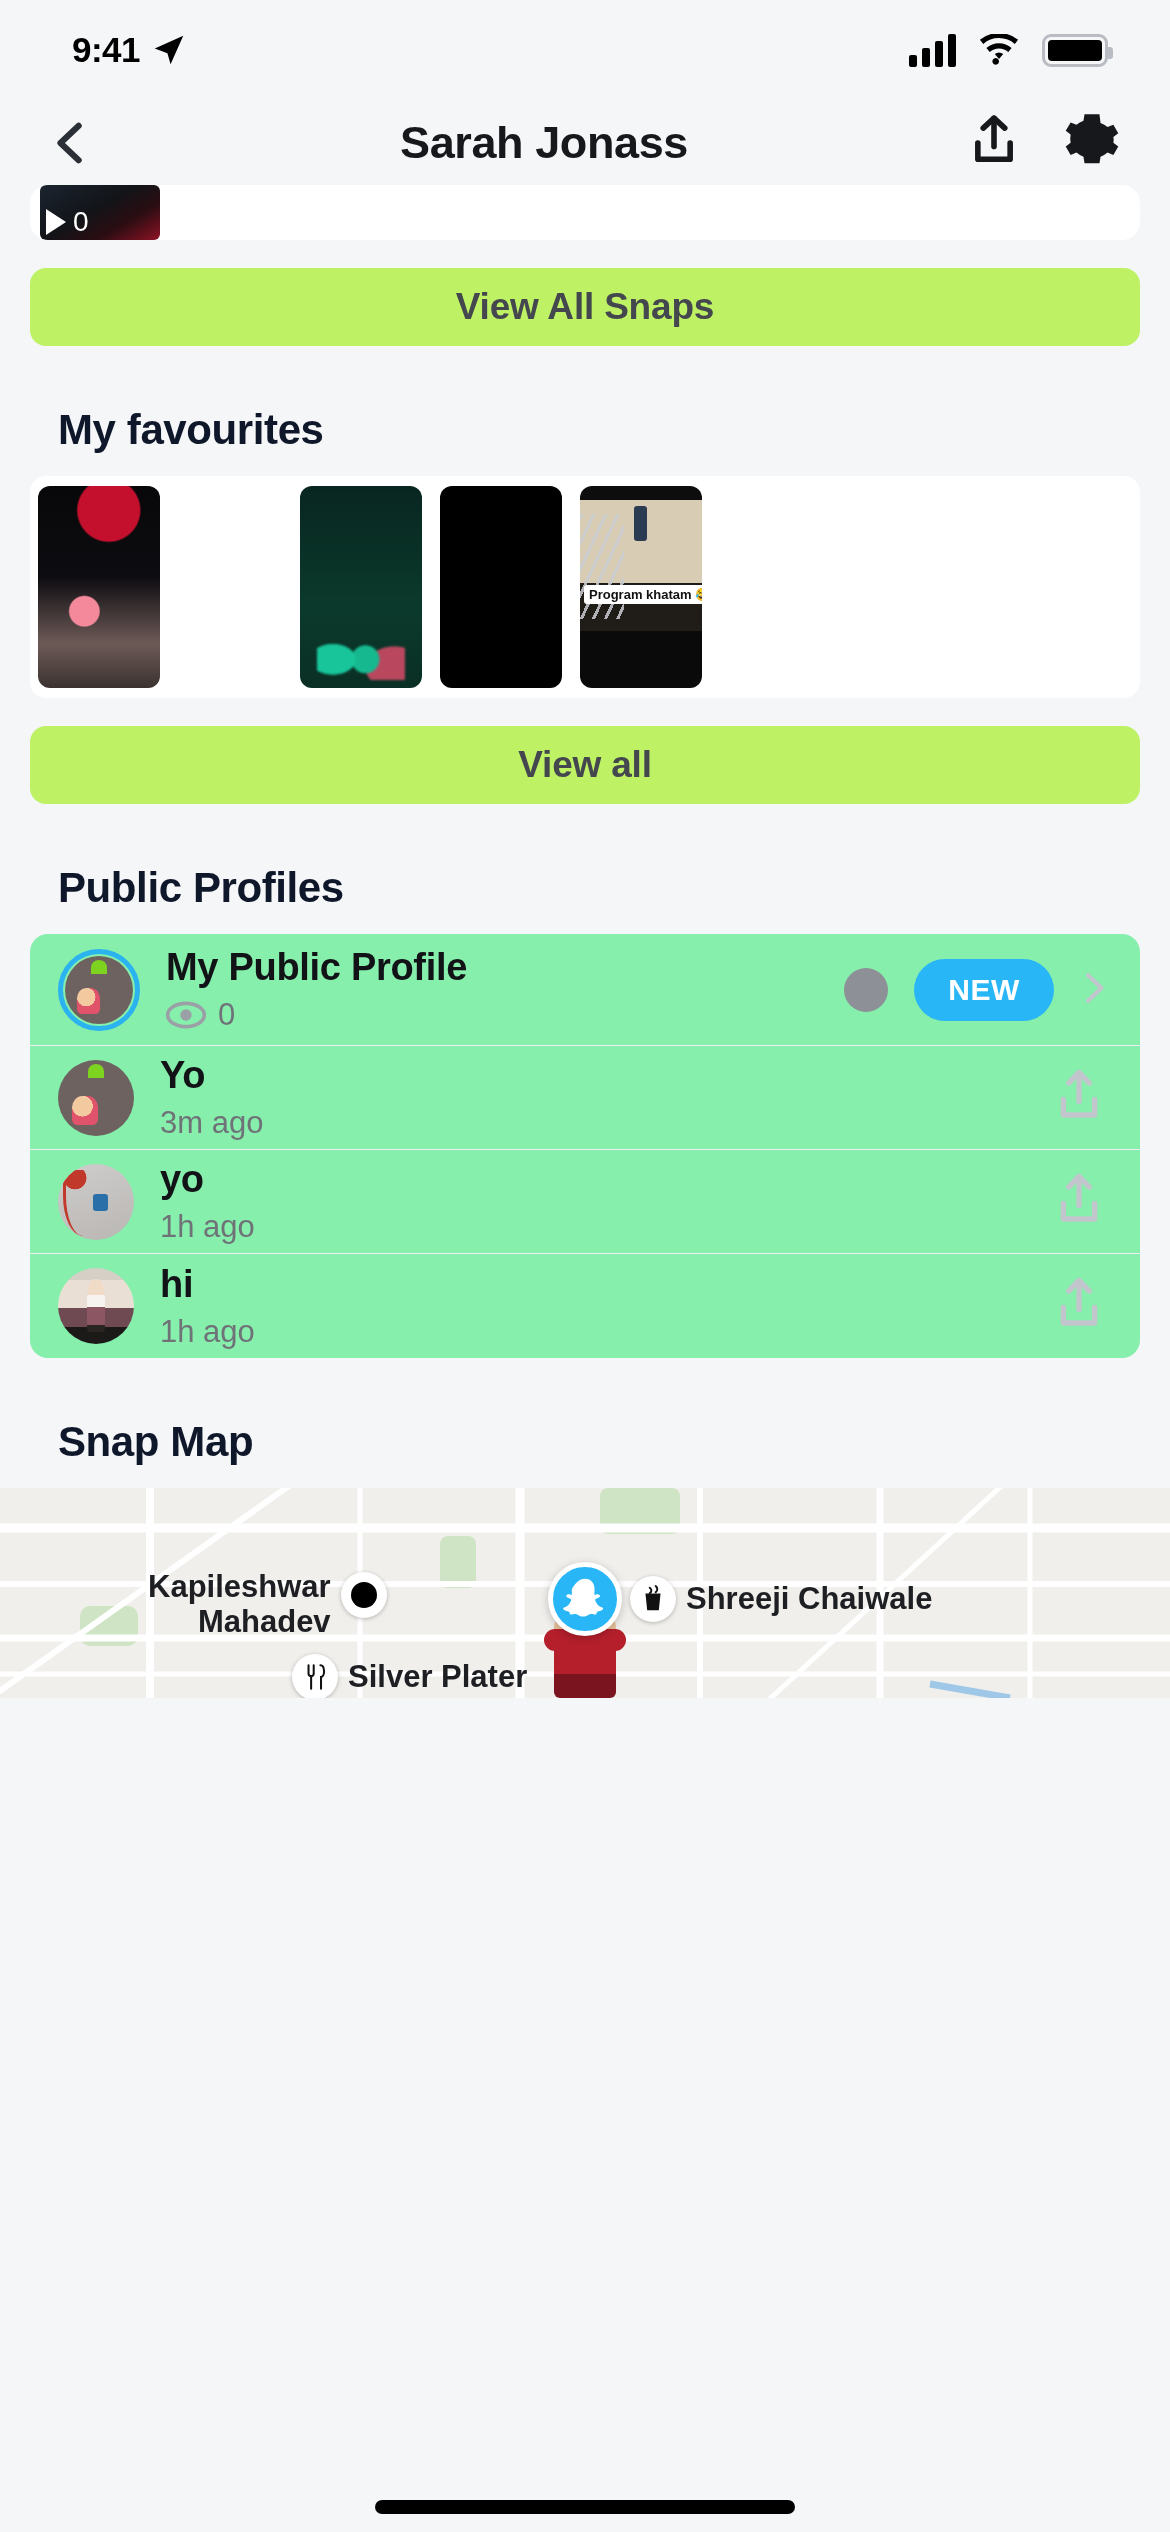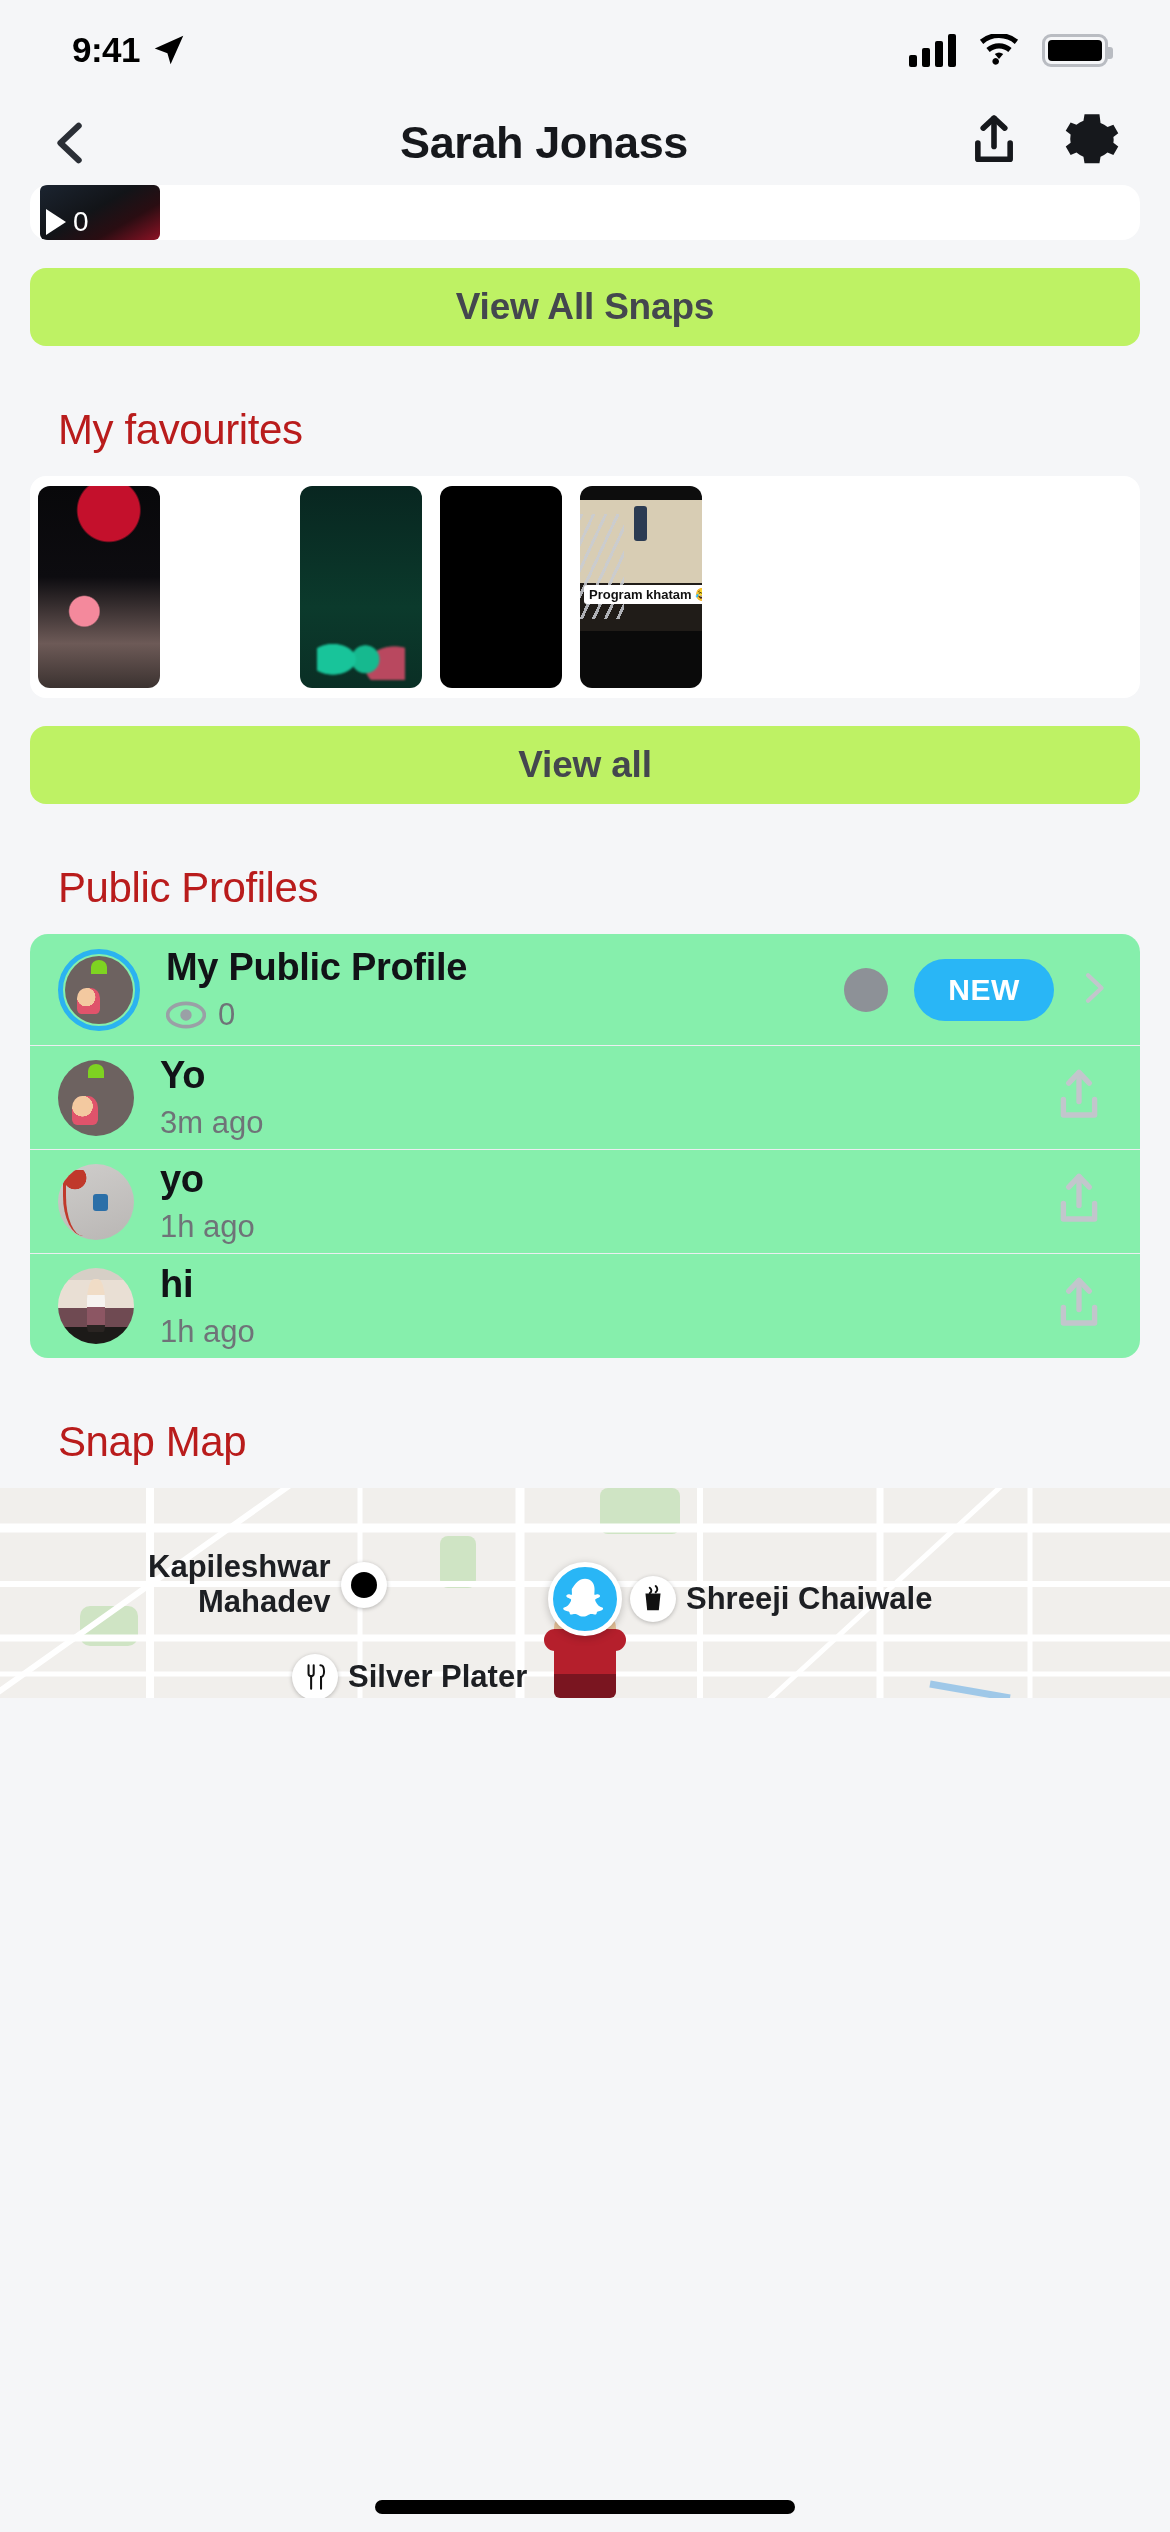--- a/index.html
+++ b/index.html
@@ -73,21 +73,21 @@
     border-top: 13px solid transparent; border-bottom: 13px solid transparent;
   }
 
   .wide-btn {
     margin: 28px 30px 0; height: 78px; background: #bef264; border-radius: 16px;
     display: flex; align-items: center; justify-content: center;
     font-size: 37px; font-weight: 700; color: #44474e; letter-spacing: -0.2px;
   }
 
   .sec-title {
-    font-size: 42px; font-weight: 400; color: #b91c1c;
+    font-size: 42px; font-weight: 700; color: #0f172a;
     margin: 60px 8px 22px 58px; letter-spacing: -0.4px;
   }
 
   .fav-card {
     margin: 0 30px; background: #fff; border-radius: 16px;
     height: 222px; display: flex; align-items: center; gap: 0; overflow: hidden;
     padding: 0 0 0 8px;
   }
   .fav-slot { height: 202px; border-radius: 12px; overflow: hidden; position: relative; flex: none; }
   .fav-1 { width: 122px; margin-left: 0;
@@ -399,21 +399,21 @@
           <path d="M700 -10 V220" stroke-width="6"></path>
           <path d="M880 -10 V220" stroke-width="7"></path>
           <path d="M1030 -10 V220" stroke-width="5"></path>
           <path d="M-10 210 L300 -10" stroke-width="6"></path>
           <path d="M760 220 L1010 -10" stroke-width="5"></path>
         </g>
         <path d="M930 196 L1010 210" stroke="#9fc8e8" stroke-width="7" fill="none"></path>
       </svg>
 
       <div class="map-label" style="left:148px; top:62px; text-align:right; line-height:1.12;">
-        <span style="display:inline-block; white-space:pre-line;">Kapileshwar
+        <span style="display:inline-block; white-space:pre-line;margin-top:20px;">Kapileshwar
 Mahadev</span>
         <span class="pin-white">
             <span class="pin-black-dot"></span>
           </span>
       </div>
 
       <div class="map-label" style="left:630px; top:88px;">
         <span class="pin-white">
           <svg width="26" height="28" viewBox="0 0 24 26">
             <path d="M5 8h14l-1.6 15.5H6.6L5 8z" fill="#111"></path>

